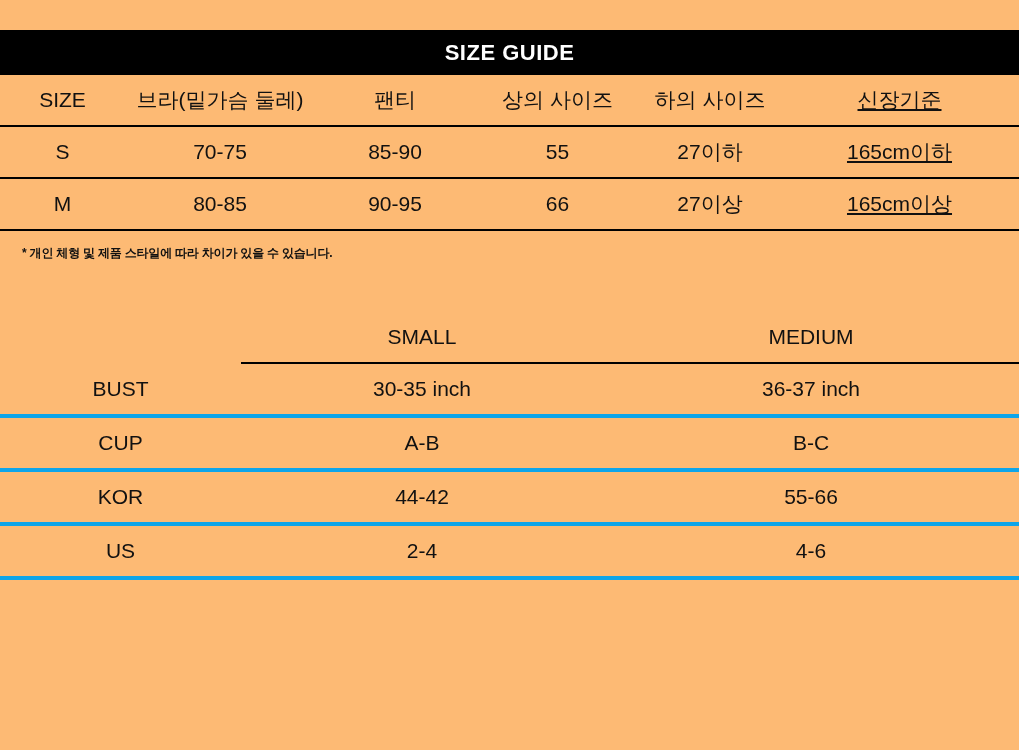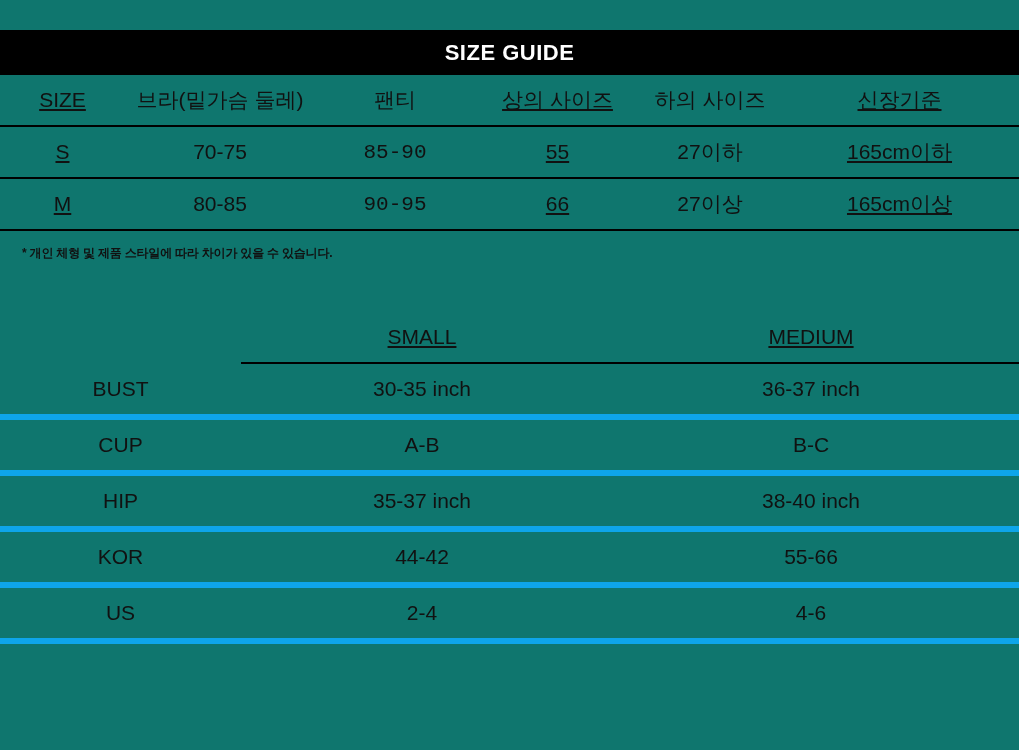--- a/index.html
+++ b/index.html
@@ -11,21 +11,21 @@
     width: 1019px;
     height: 750px;
     font-family: "Liberation Sans", sans-serif;
     color: #111111;
     overflow: hidden;
   }
   .page {
     position: relative;
     width: 1019px;
     height: 750px;
-    background: #0f766e;
+    background: #fdba74;
   }
 
   
   .title-bar {
     position: absolute;
     left: 0;
     top: 30px;
     width: 1019px;
     height: 45px;
     background: #000000;
@@ -53,24 +53,24 @@
     height: 50px;
     text-align: center;
     vertical-align: middle;
     font-size: 21px;
     border-bottom: 2px solid #000000;
     padding: 0;
   }
   .table1 tr:first-child td {
     border-top: none;
   }
-  .table1 .c0 { width: 125px; text-decoration: underline; }
+  .table1 .c0 { width: 125px; }
   .table1 .c1 { width: 190px; margin-top: 30px; }
-  .table1 .c2 { width: 160px; font-family: Liberation Mono, monospace; }
-  .table1 .c3 { width: 165px; text-decoration: underline; }
+  .table1 .c2 { width: 160px; }
+  .table1 .c3 { width: 165px; }
   .table1 .c4 { width: 140px; }
   .table1 .c5 { width: 239px; text-decoration: underline; }
 
   
   .note {
     position: absolute;
     left: 22px;
     top: 245px;
     font-size: 12px;
     font-weight: bold;
@@ -85,26 +85,25 @@
     top: 312px;
     width: 1019px;
     border-collapse: collapse;
     table-layout: fixed;
   }
   .table2 td {
     height: 50px;
     text-align: center;
     vertical-align: middle;
     font-size: 21px;
-    border-bottom: 6px solid #0ea5e9;
+    border-bottom: 4px solid #0ea5e9;
     padding: 0;
   }
   .table2 tr.head td {
     border-bottom: 2px solid #000000;
-    text-decoration: underline;
   }
   .table2 tr.head td.blank {
     border-bottom: none;
   }
   .table2 .k0 { width: 241px; }
   .table2 .k1 { width: 362px; }
   .table2 .k2 { width: 416px; }
 </style>
 </head>
 <body>
@@ -157,25 +156,20 @@
         <td class="k0">BUST</td>
         <td class="k1">30-35 inch</td>
         <td class="k2">36-37 inch</td>
       </tr>
       <tr>
         <td class="k0">CUP</td>
         <td class="k1">A-B</td>
         <td class="k2">B-C</td>
       </tr>
       <tr>
-        <td class="k0">HIP</td>
-        <td class="k1">35-37 inch</td>
-        <td class="k2">38-40 inch</td>
-      </tr>
-      <tr>
         <td class="k0">KOR</td>
         <td class="k1">44-42</td>
         <td class="k2">55-66</td>
       </tr>
       <tr>
         <td class="k0">US</td>
         <td class="k1">2-4</td>
         <td class="k2">4-6</td>
       </tr>
     </tbody>

